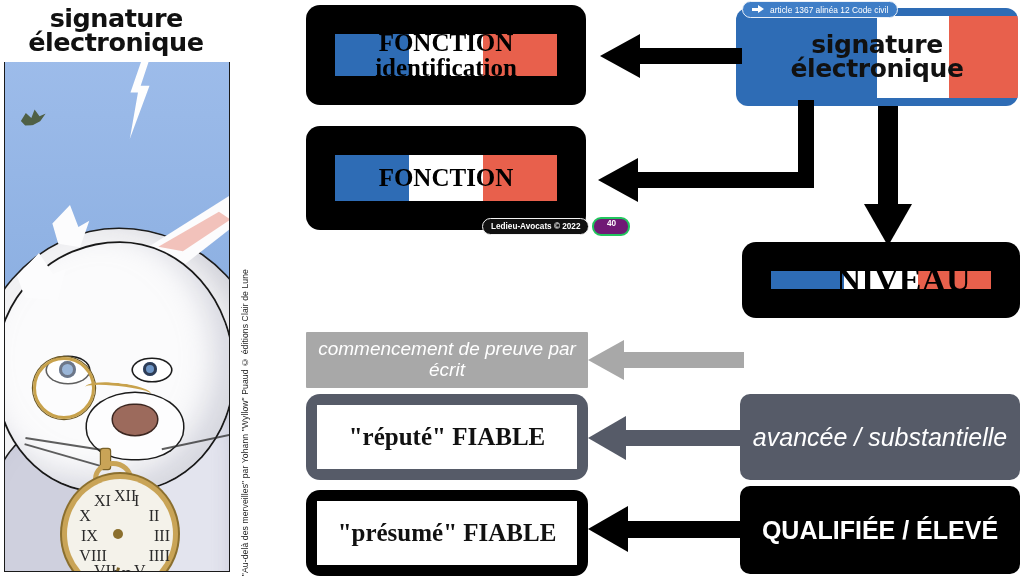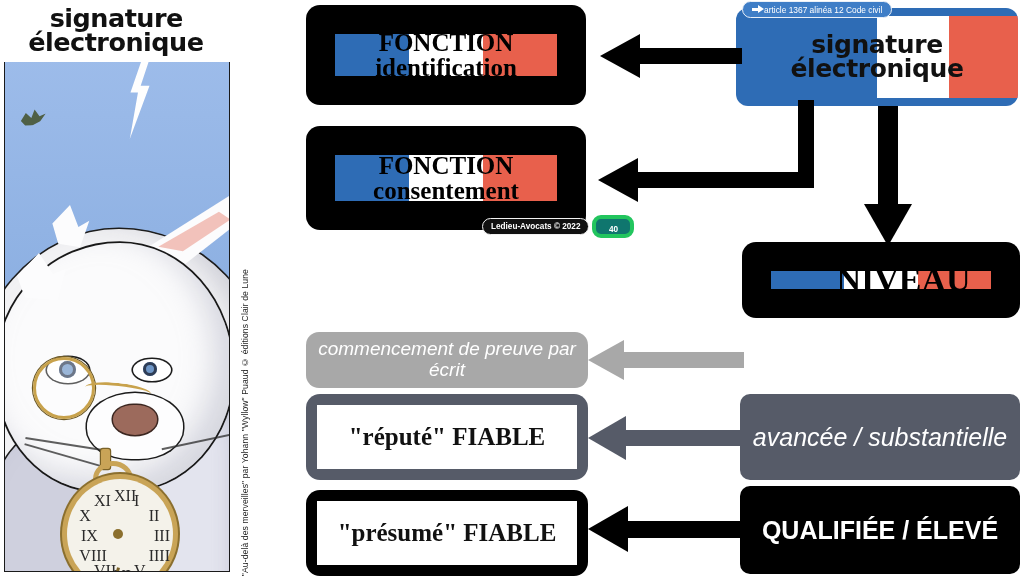--- a/index.html
+++ b/index.html
@@ -183,55 +183,55 @@
     position:absolute;inset:0;display:flex;flex-direction:column;
     align-items:center;justify-content:center;z-index:3;line-height:0.96;
   }
   .sig-txt span{
     font-family:"DejaVu Sans",sans-serif;font-weight:bold;font-size:25px;
     color:#111;letter-spacing:-0.4px;
   }
   .ref-badge{
     position:absolute;left:742px;top:1px;height:15px;
     background:#3f7ec7;border:1px solid #eaf0f8;border-radius:9px;
-    display:flex;align-items:center;padding:0 9px;z-index:9;
+    display:flex;align-items:center;gap:6px;padding:0 9px;z-index:9;
   }
   .ref-badge .arrow-g{
     width:12px;height:9px;position:relative;flex:none;
   }
   .ref-badge .arrow-g::before{content:"";position:absolute;left:0;top:3px;width:7px;height:3px;background:#fff;}
   .ref-badge .arrow-g::after{content:"";position:absolute;left:6px;top:0;width:0;height:0;
     border-top:4.5px solid transparent;border-bottom:4.5px solid transparent;border-left:6px solid #fff;}
   .ref-badge span{font-size:8.4px;color:#ffffff;white-space:nowrap;}
 
   
   .credits{
     position:absolute;left:482px;top:218px;height:17px;z-index:9;
     display:flex;align-items:center;gap:3px;
   }
   .credits .pill{
     height:15px;background:#111;border:1px solid #f2f2f2;border-radius:9px;
     display:flex;align-items:center;padding:0 8px;
   }
   .credits .pill span{font-size:8.2px;color:#fff;font-weight:bold;white-space:nowrap;}
   .credits .pg{
-    height:15px;min-width:22px;background:#0f766e;border:4px solid #22c55e;border-radius:9px;
-    display:flex;align-items:flex-end;justify-content:center;padding:0 6px;
+    height:15px;min-width:22px;background:#701a75;border:2px solid #22c55e;border-radius:9px;
+    display:flex;align-items:flex-start;justify-content:center;padding:0 6px;
   }
   .credits .pg span{font-size:8.2px;color:#fff;font-weight:bold;}
 
   
   .lvl{
     position:absolute;border-radius:10px;
     display:flex;align-items:center;justify-content:center;text-align:center;
     color:#fff;font-style:italic;line-height:1.06;
   }
   
   .res-fill{
-    position:absolute;border-radius:13px;
+    position:absolute;border-radius:1px;
     display:flex;align-items:center;justify-content:center;text-align:center;
     color:#fff;font-style:italic;line-height:1.1;
   }
   .res-frame{
     position:absolute;border-radius:14px;box-sizing:border-box;
     display:flex;align-items:center;justify-content:center;padding:11px;
   }
   .res-frame .inner{
     width:100%;height:100%;background:#fff;
     display:flex;align-items:center;justify-content:center;
@@ -332,21 +332,20 @@
         <div>FONCTION</div>
         <div>identification</div>
       </div>
     </div>
   </div>
 
   <div class="tri-box" style="left:306px;top:126px;width:280px;height:104px;">
     <div class="tri-inner">
       <div class="tri-text" style="font-size:25px;">
         <div>FONCTION</div>
-        <div>consentement</div>
       </div>
     </div>
   </div>
 
   <div class="credits">
     <div class="pill">
       <span>Ledieu-Avocats © 2022</span>
     </div>
     <div class="pg">
       <span>40</span>

